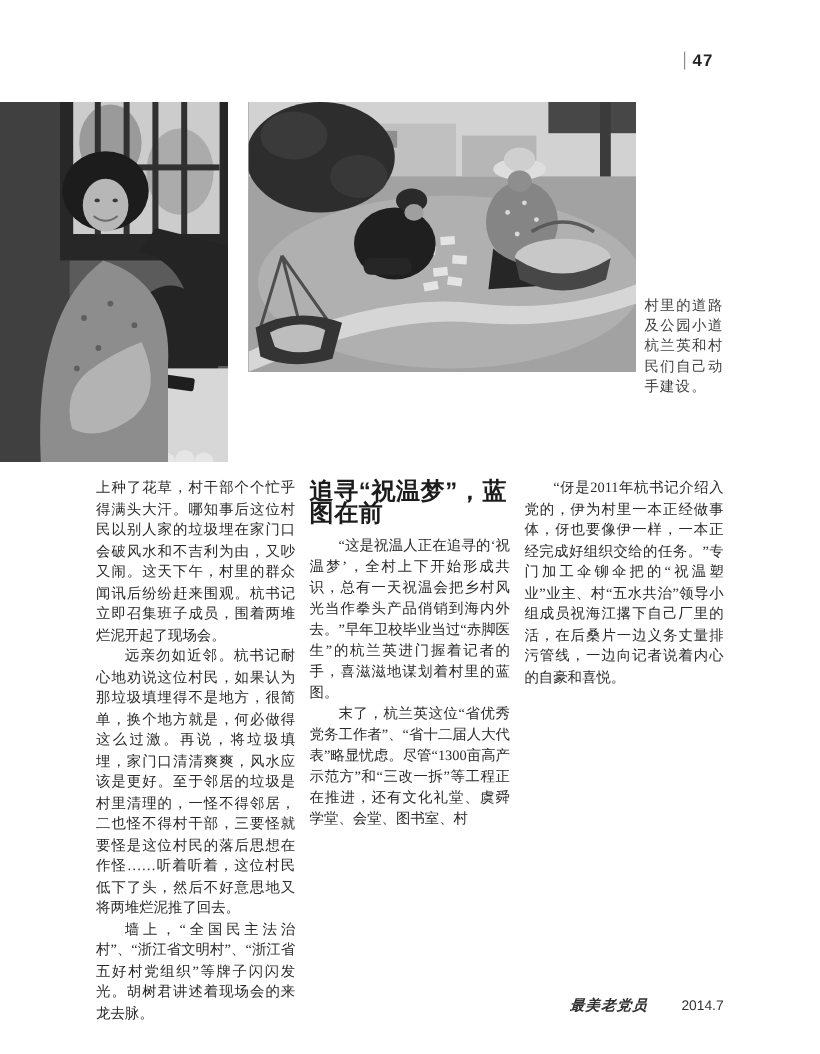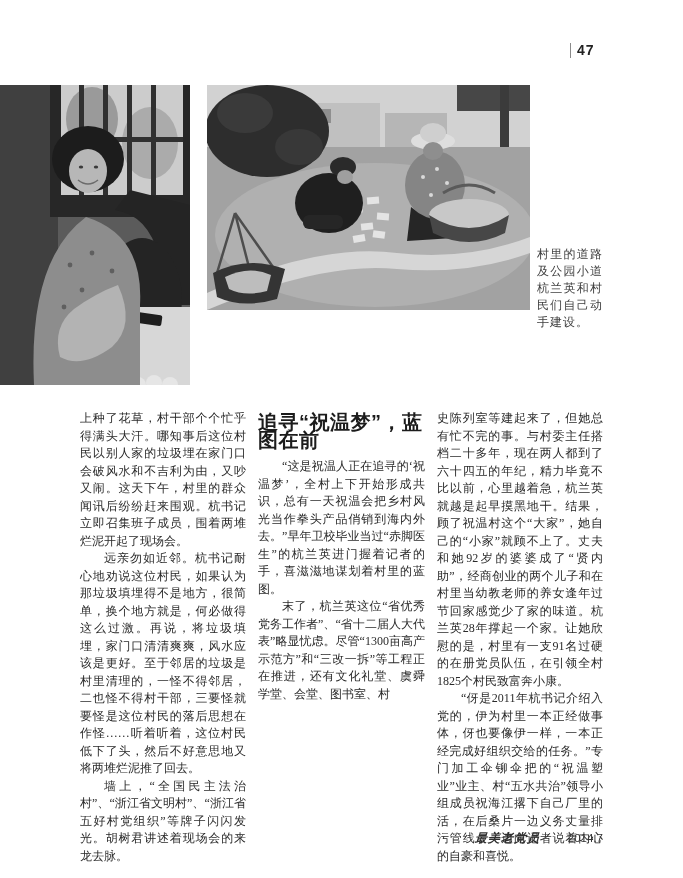--- a/index.html
+++ b/index.html
@@ -26,21 +26,21 @@
   .caption-side{
     position:absolute;left:537px;top:246px;width:66px;
     font-size:12px;line-height:17px;letter-spacing:1px;
   }
   .caption-bottom{
     position:absolute;left:195px;top:320px;width:144px;
     font-size:10.5px;line-height:15.5px;letter-spacing:0.3px;
   }
   
   .col{
-    position:absolute;top:410px;width:166px;
+    position:absolute;top:398px;width:166px;
     font-size:12px;line-height:17.5px;text-align:justify;text-justify:inter-ideograph;
     color:#2a2a2a;
   }
   .col-1{left:80px;}
   .col-2{left:258px;width:167px;}
   .col-3{left:437px;}
   .col p{margin:0;}
   .col p.indent{text-indent:2em;}
   .col-heading{
     font-family:"Liberation Sans","DejaVu Sans",sans-serif;
@@ -173,21 +173,20 @@
     <p class="indent">墙上，“全国民主法治村”、“浙江省文明村”、“浙江省五好村党组织”等牌子闪闪发光。胡树君讲述着现场会的来龙去脉。</p>
   </div>
 
   <div class="col col-2">
     <h2 class="col-heading">追寻“祝温梦”，蓝图在前</h2>
     <p class="indent">“这是祝温人正在追寻的‘祝温梦’，全村上下开始形成共识，总有一天祝温会把乡村风光当作拳头产品俏销到海内外去。”早年卫校毕业当过“赤脚医生”的杭兰英进门握着记者的手，喜滋滋地谋划着村里的蓝图。</p>
     <p class="indent">末了，杭兰英这位“省优秀党务工作者”、“省十二届人大代表”略显忧虑。尽管“1300亩高产示范方”和“三改一拆”等工程正在推进，还有文化礼堂、虞舜学堂、会堂、图书室、村</p>
   </div>
 
   <div class="col col-3">
-    <p>史陈列室等建起来了，但她总有忙不完的事。与村委主任搭档二十多年，现在两人都到了六十四五的年纪，精力毕竟不比以前，心里越着急，杭兰英就越是起早摸黑地干。结果，顾了祝温村这个“大家”，她自己的“小家”就顾不上了。丈夫和她92岁的婆婆成了“贤内助”，经商创业的两个儿子和在村里当幼教老师的养女逢年过节回家感觉少了家的味道。杭兰英28年撑起一个家。让她欣慰的是，村里有一支91名过硬的在册党员队伍，在引领全村1825个村民致富奔小康。</p>
     <p class="indent">“伢是2011年杭书记介绍入党的，伊为村里一本正经做事体，伢也要像伊一样，一本正经完成好组织交给的任务。”专门加工伞铆伞把的“祝温塑业”业主、村“五水共治”领导小组成员祝海江撂下自己厂里的活，在后桑片一边义务丈量排污管线，一边向记者说着内心的自豪和喜悦。</p>
   </div>
 
   <div class="footer">
     <span class="logo">最美老党员</span>
     <span class="issue">2014.7</span>
   </div>
 
 </div>
 

